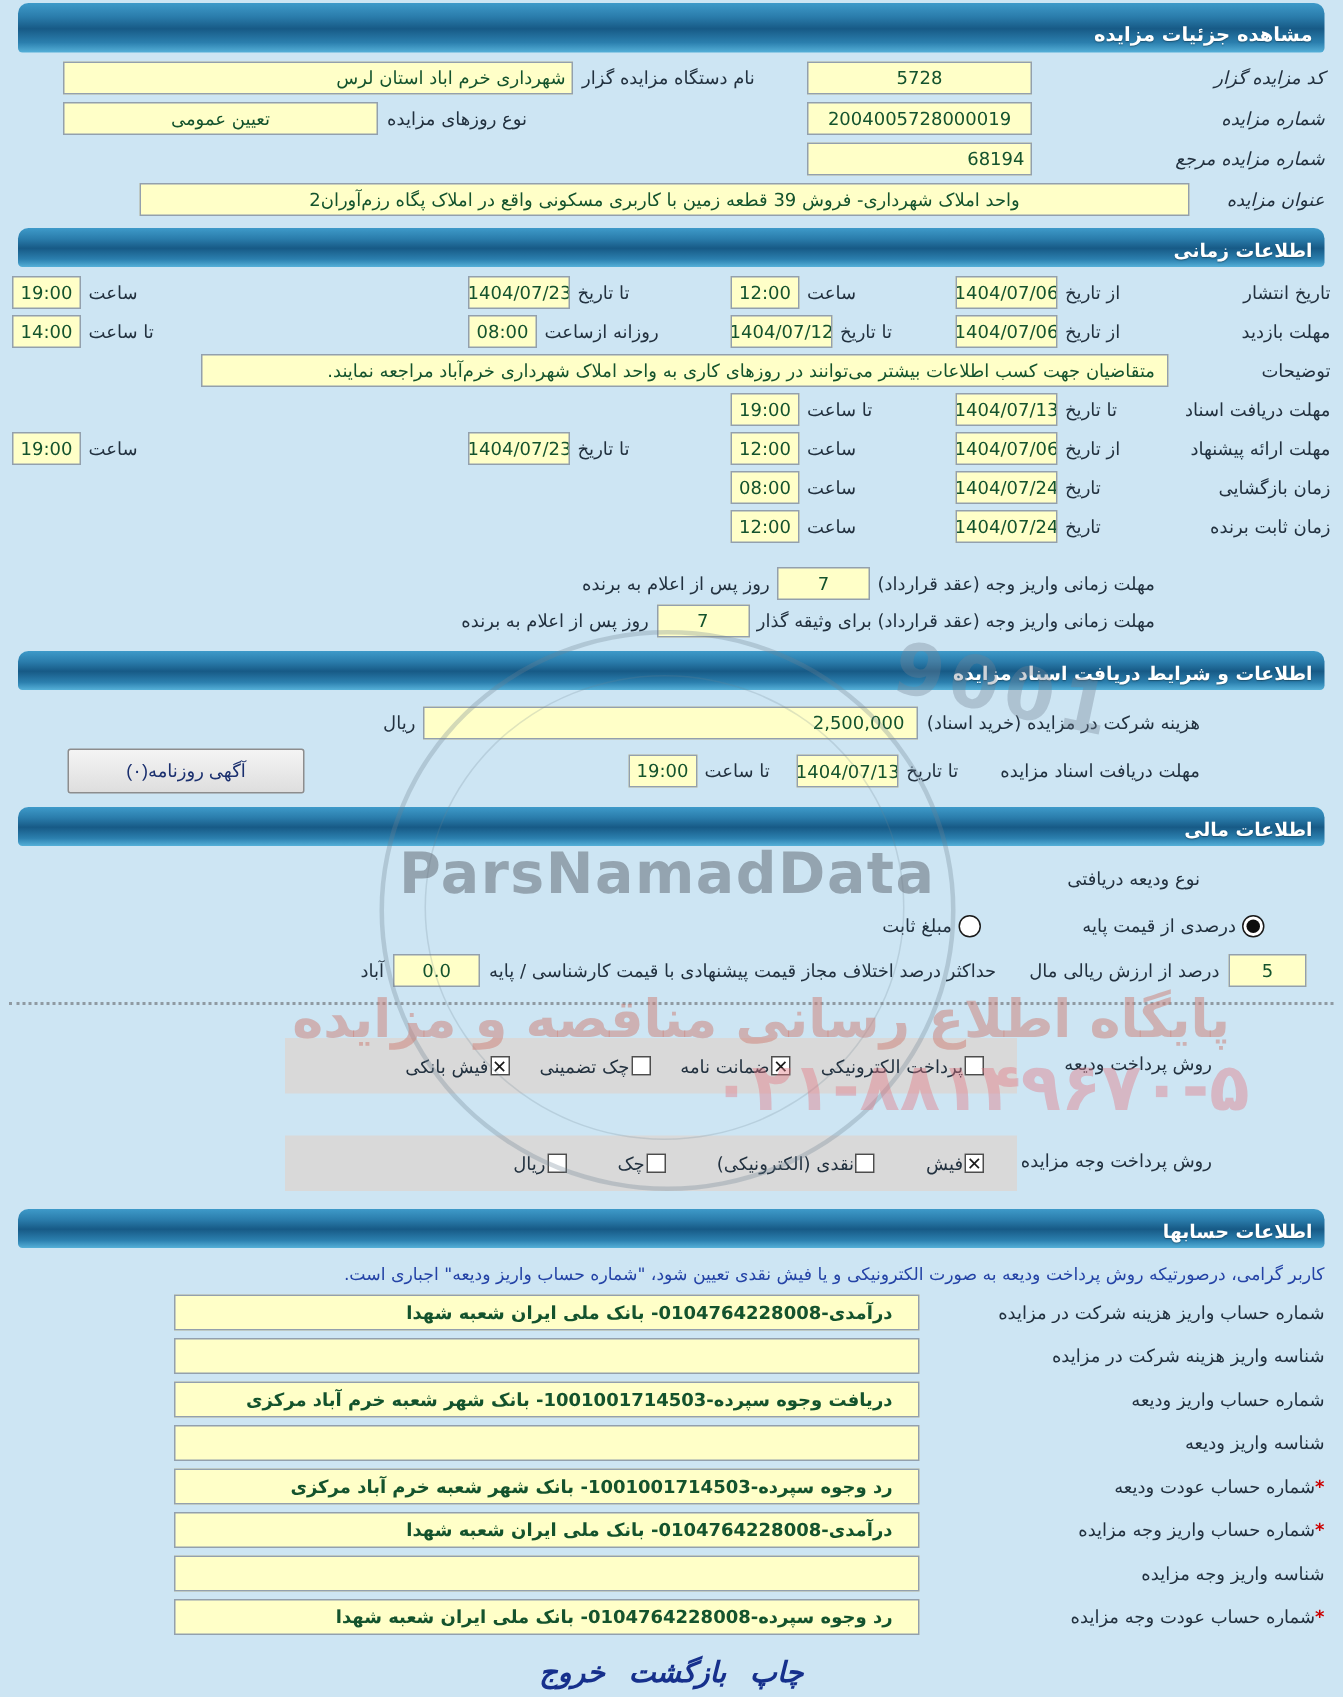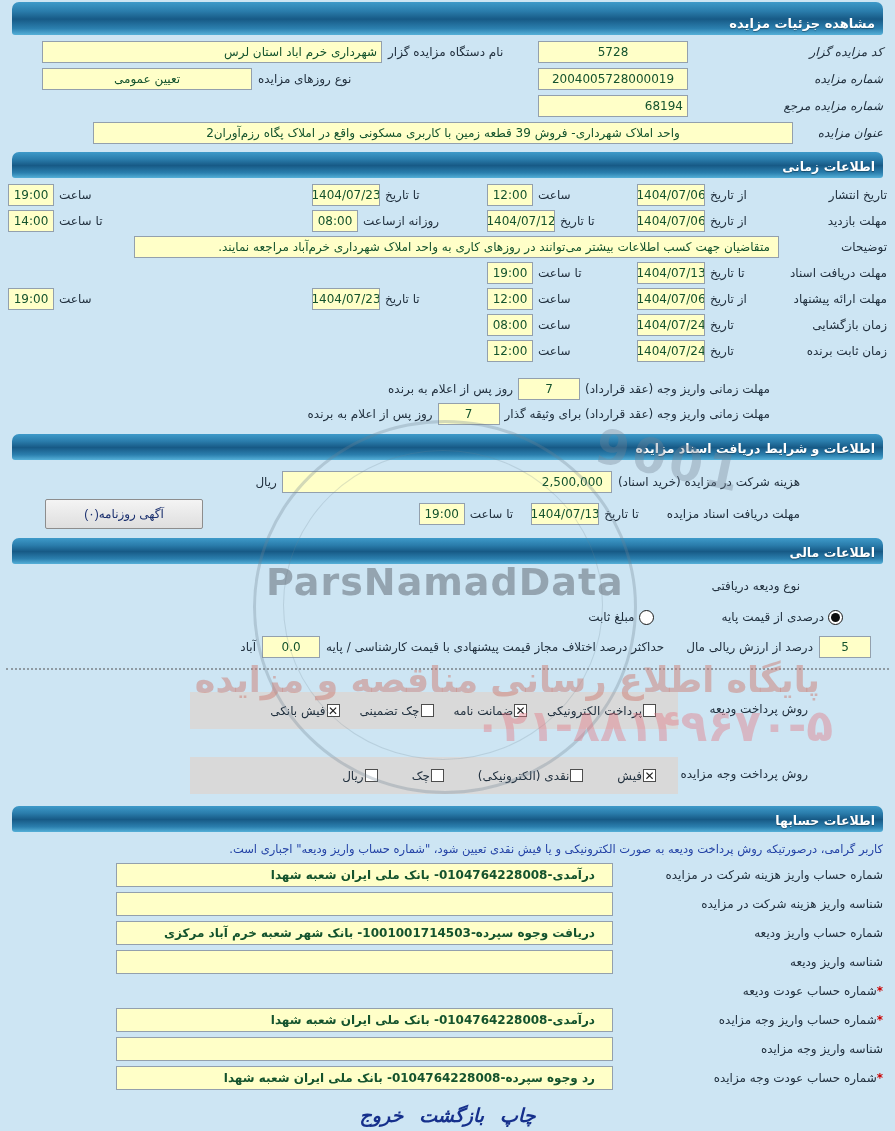--- a/index.html
+++ b/index.html
@@ -359,20 +359,21 @@
   <div class="acc-row">
     <span class="acc-label"><span class="req"></span><span>شماره حساب واریز ودیعه</span></span>
     <span class="box acc-box">دریافت وجوه سپرده-1001001714503- بانک شهر شعبه خرم آباد مرکزی</span>
   </div>
   <div class="acc-row">
     <span class="acc-label"><span class="req"></span><span>شناسه واریز ودیعه</span></span>
     <span class="box acc-box"></span>
   </div>
   <div class="acc-row">
     <span class="acc-label"><span class="req">*</span><span>شماره حساب عودت ودیعه</span></span>
+    <span class="box acc-box">رد وجوه سپرده-1001001714503- بانک شهر شعبه خرم آباد مرکزی</span>
   </div>
   <div class="acc-row">
     <span class="acc-label"><span class="req">*</span><span>شماره حساب واریز وجه مزایده</span></span>
     <span class="box acc-box">درآمدی-0104764228008- بانک ملی ایران شعبه شهدا</span>
   </div>
   <div class="acc-row">
     <span class="acc-label"><span class="req"></span><span>شناسه واریز وجه مزایده</span></span>
     <span class="box acc-box"></span>
   </div>
   <div class="acc-row">

